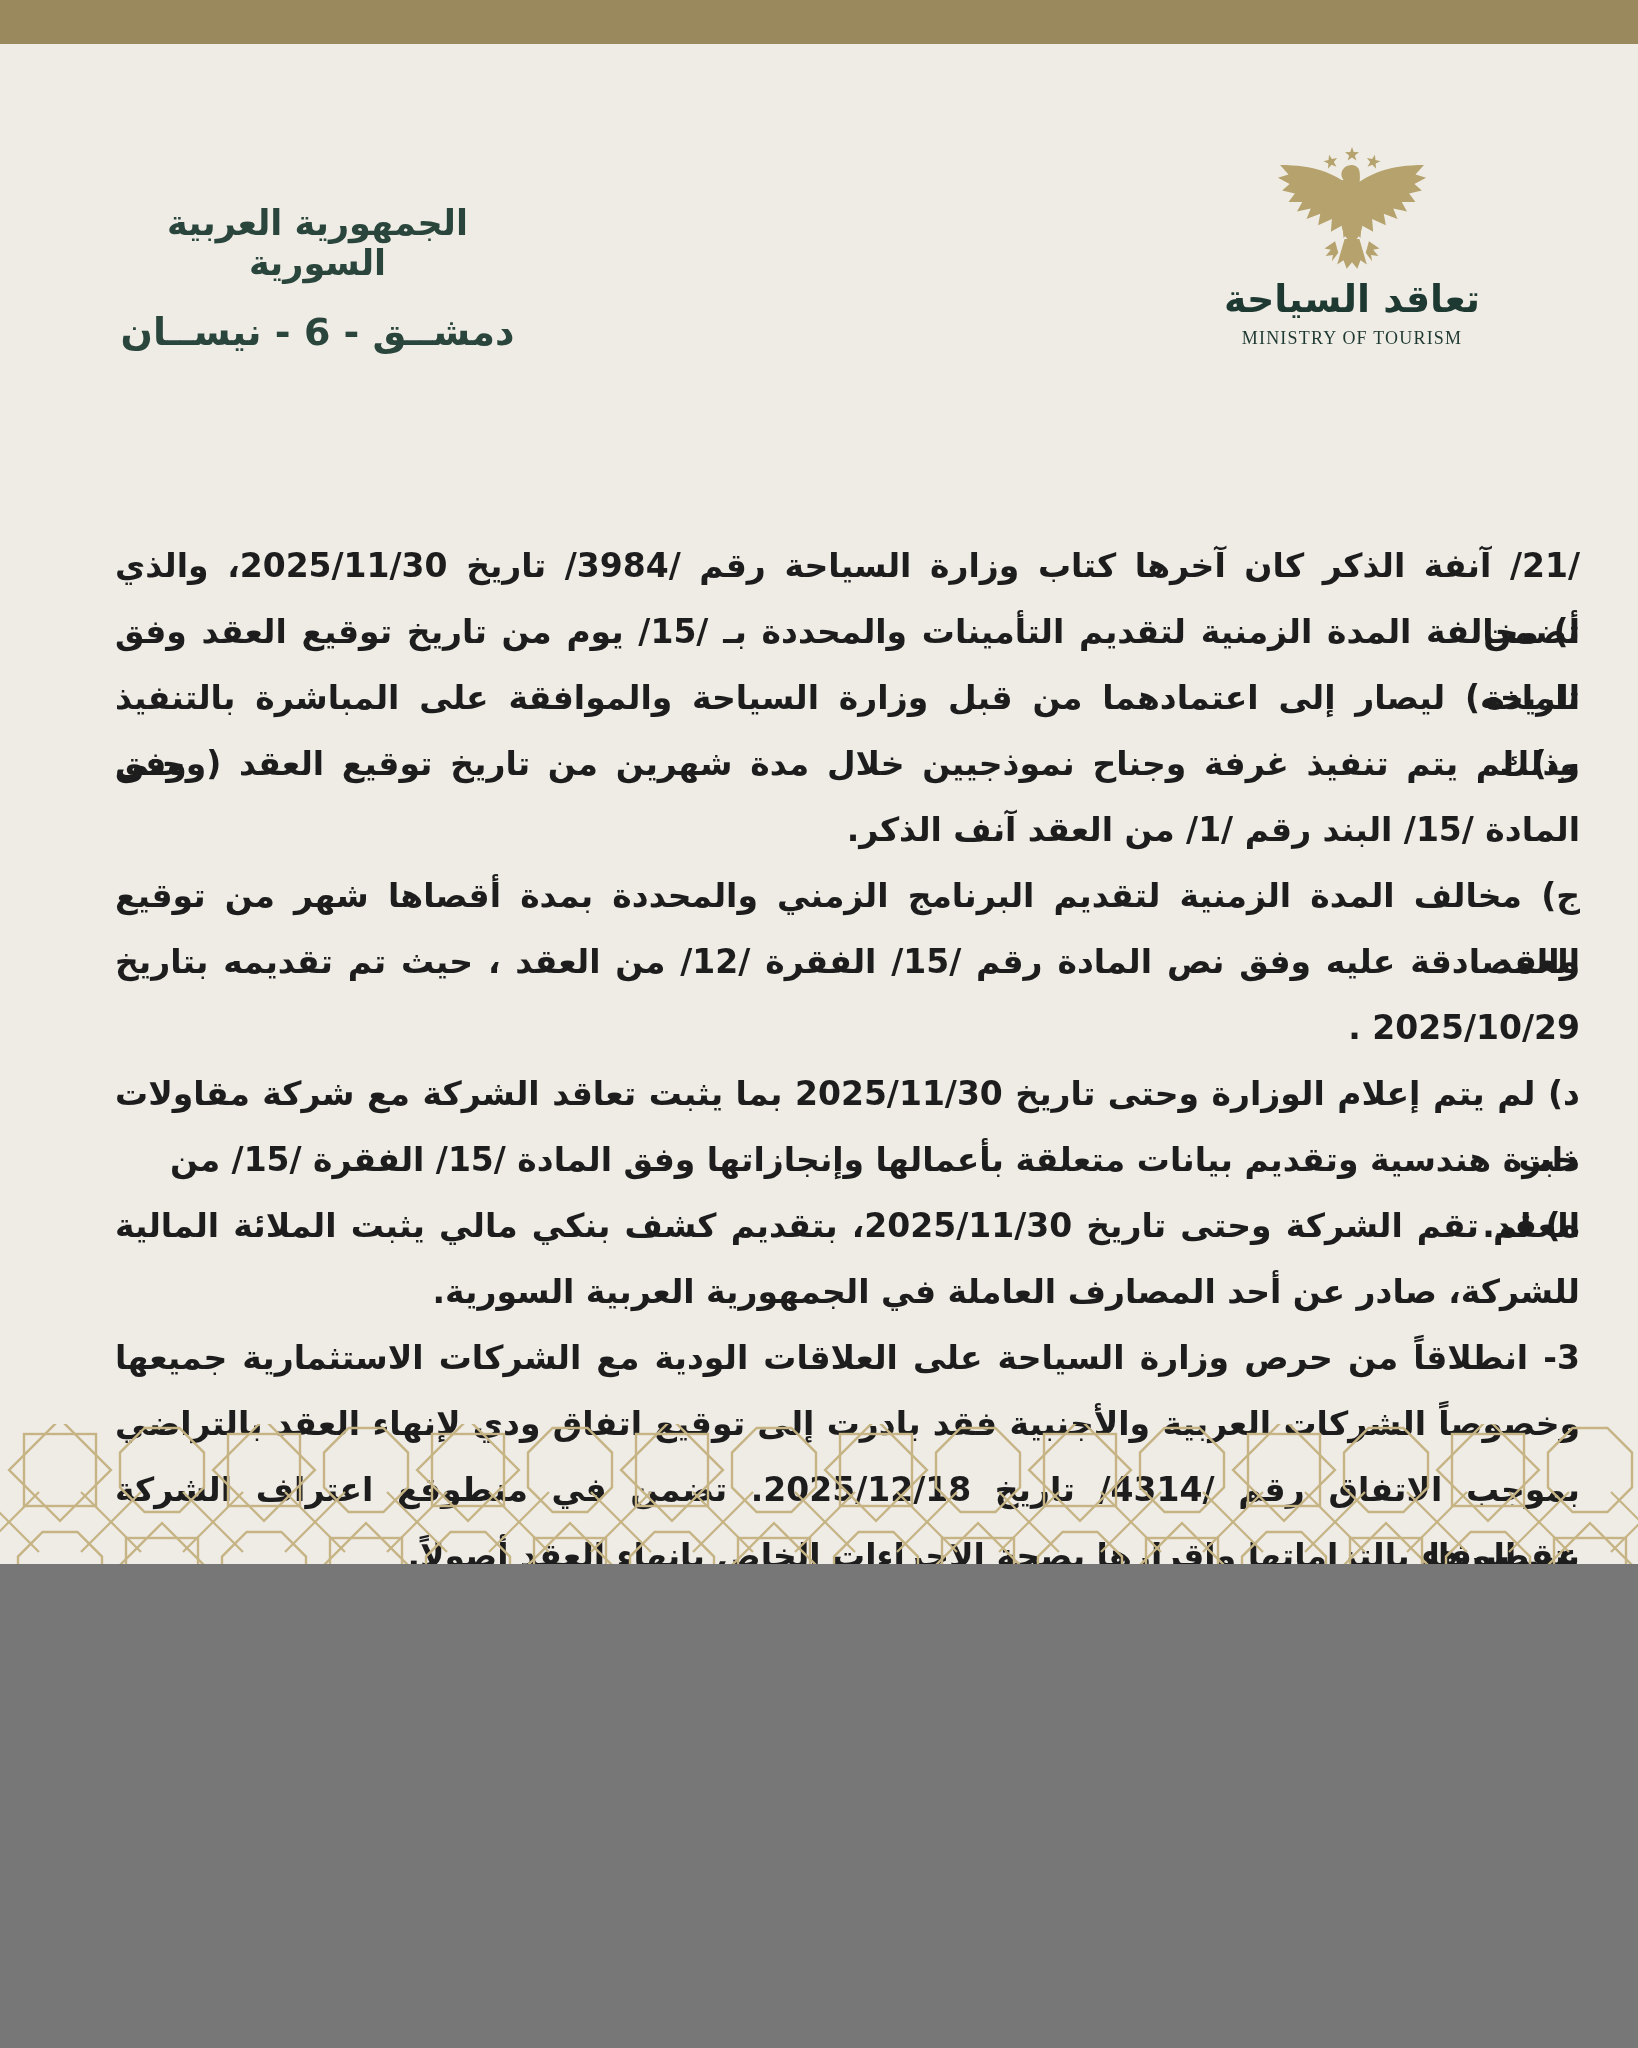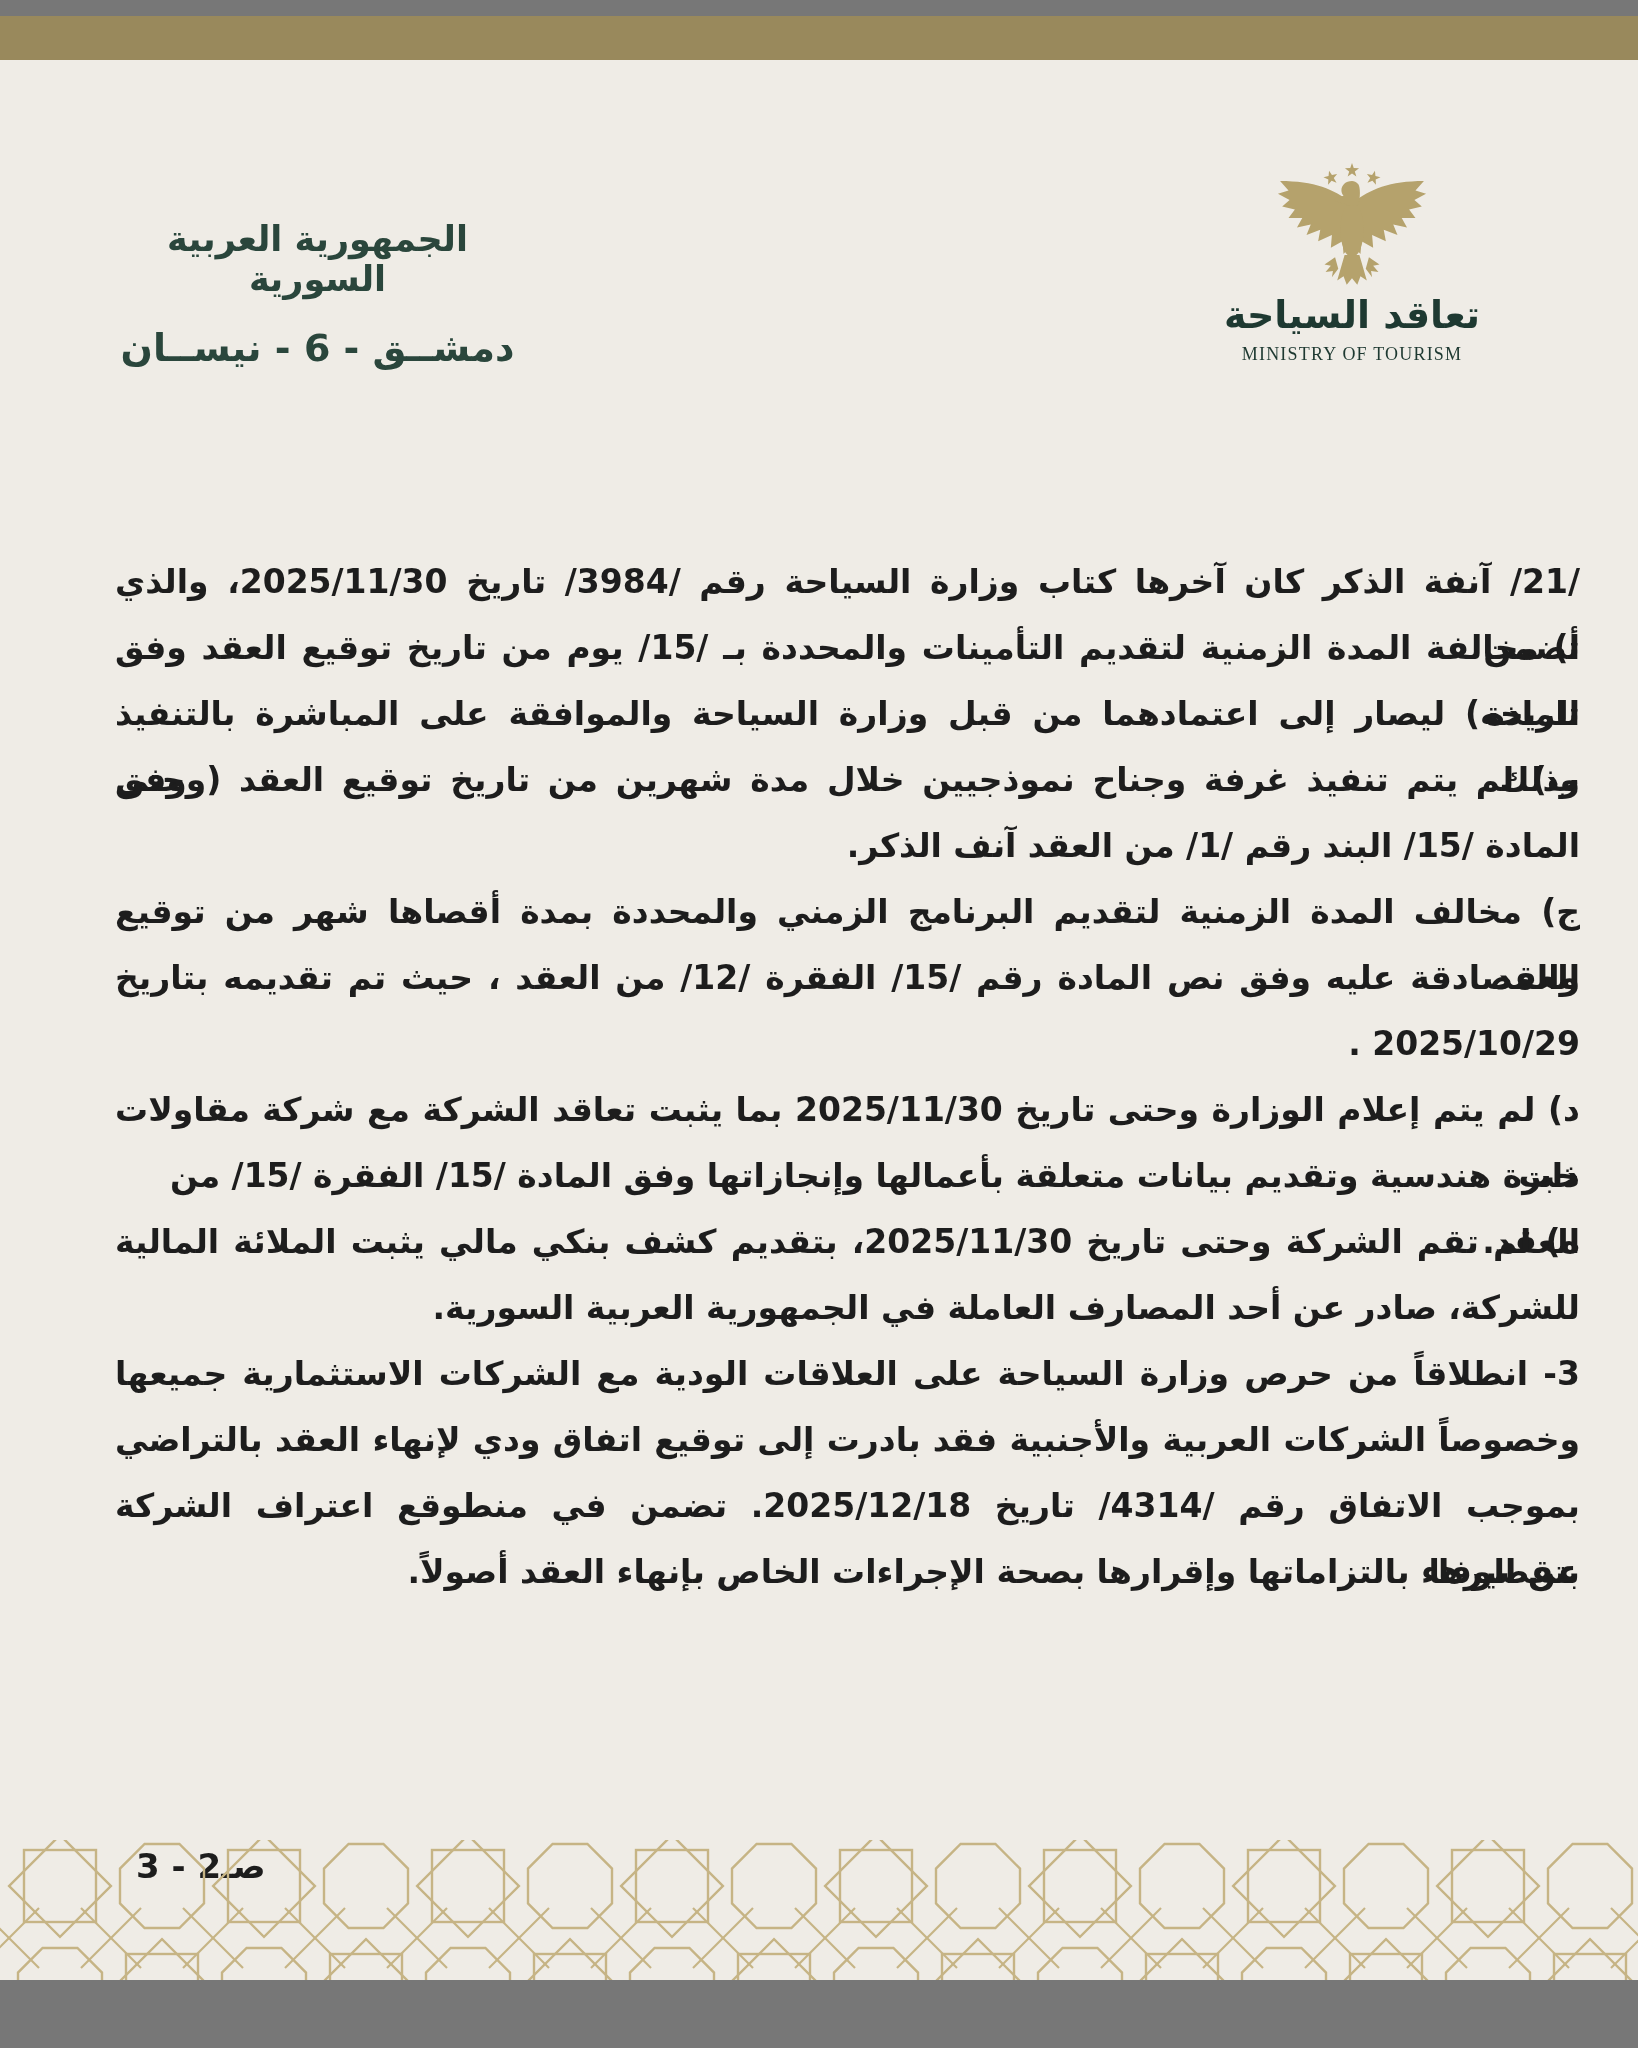--- a/index.html
+++ b/index.html
@@ -6,23 +6,23 @@
     --background:#efece6;
     --top-bar:#99895c;
     --header-green:#2a463c;
     --logo-gold:#b5a26c;
     --logo-teal:#1e3931;
     --text:#1d1d1d;
     --pattern:#c6b485;
   }
   html,body{margin:0;padding:0;background:#777;}
   .page{
-    position:relative;width:1638px;height:1964px;
+    position:relative;width:1638px;height:1564px;
     background:var(--background);overflow:hidden;
-    font-family:"DejaVu Sans",sans-serif;margin:16px auto;
+    font-family:"DejaVu Sans",sans-serif;margin:0 auto;
   }
   .topbar{position:absolute;top:0;left:0;right:0;height:44px;background:var(--top-bar);}
   
   .hdr-left{
     position:absolute;left:110px;top:203px;width:415px;text-align:center;
     color:var(--header-green);font-weight:bold;direction:rtl;
   }
   .hdr-left .l1{font-size:35px;line-height:40px;}
   .hdr-left .l2{font-size:38px;line-height:38px;margin-top:30px;}
   

